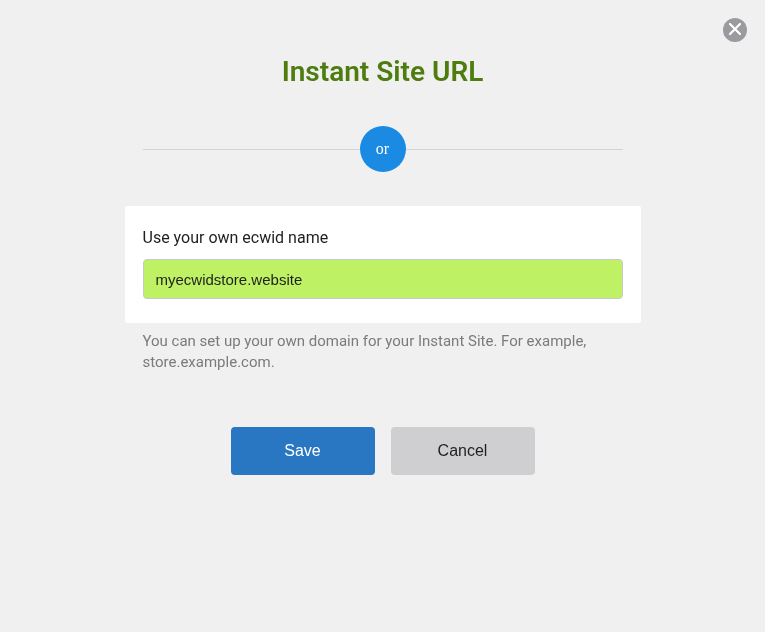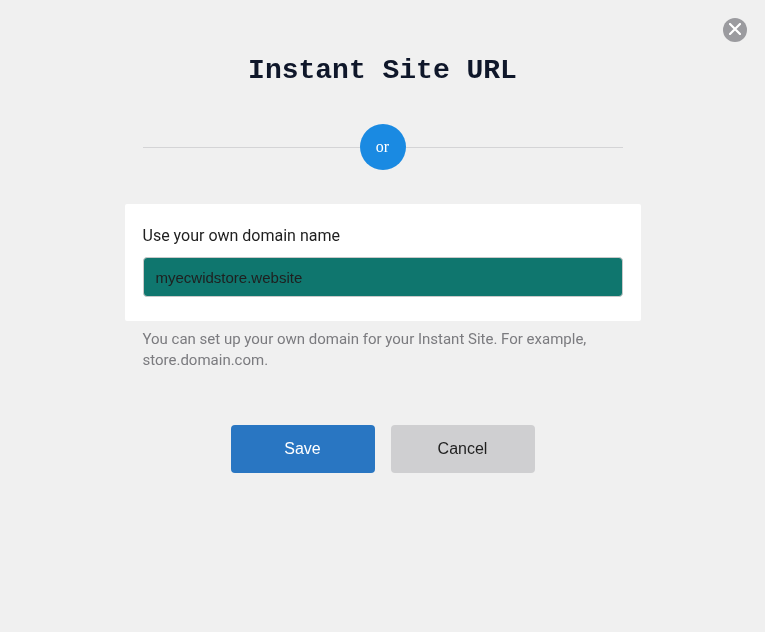--- a/index.html
+++ b/index.html
@@ -34,23 +34,22 @@
       height: 12px;
     }
     .modal {
       width: 765px;
       padding-top: 55px;
     }
     .title {
       text-align: center;
       font-size: 28px;
       font-weight: 600;
-      color: #0f172a;
+      color: #4d7c0f;
       margin-bottom: 34px;
-      font-family: Liberation Mono, monospace;
     }
     .section {
       width: 480px;
       margin: 0 auto;
     }
     .section-label {
       font-size: 16px;
       color: #1f1f1f;
       margin-bottom: 10px;
     }
@@ -123,21 +122,21 @@
       margin-bottom: 12px;
     }
     .single-input {
       width: 100%;
       height: 40px;
       border: 1px solid #c9c9c9;
       border-radius: 4px;
       padding: 0 12px;
       font-size: 15px;
       color: #1f1f1f;
-      background: #0f766e;
+      background: #bef264;
       outline: none;
     }
     .help-text-2 {
       width: 480px;
       margin: 8px auto 0 auto;
       font-size: 15px;
       color: #7b7b7f;
       line-height: 1.4;
     }
     .button-row {
@@ -179,23 +178,23 @@
   <h1 class="title">Instant Site URL</h1>
 
 
   <div class="divider-wrap">
     <div class="divider-line"></div>
     <div class="or-badge">or</div>
     <div class="divider-line"></div>
   </div>
 
   <div class="highlight-card">
-    <div class="section-label">Use your own domain name</div>
+    <div class="section-label">Use your own ecwid name</div>
     <input type="text" class="single-input" value="myecwidstore.website" style="">
   </div>
 
-  <div class="help-text-2">You can set up your own domain for your Instant Site. For example, store.domain.com.</div>
+  <div class="help-text-2">You can set up your own domain for your Instant Site. For example, store.example.com.</div>
 
   <div class="button-row">
     <button class="btn btn-primary">Save</button>
     <button class="btn btn-secondary">Cancel</button>
   </div>
 </div>
 
 </body></html>

